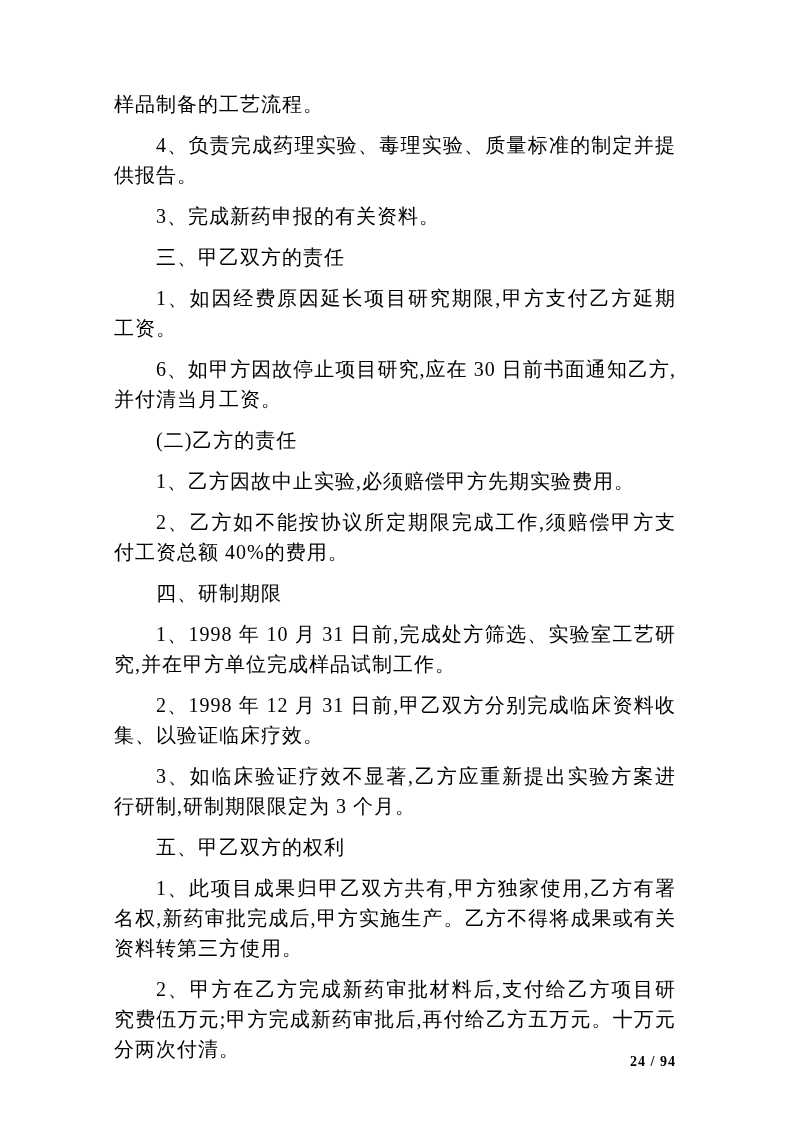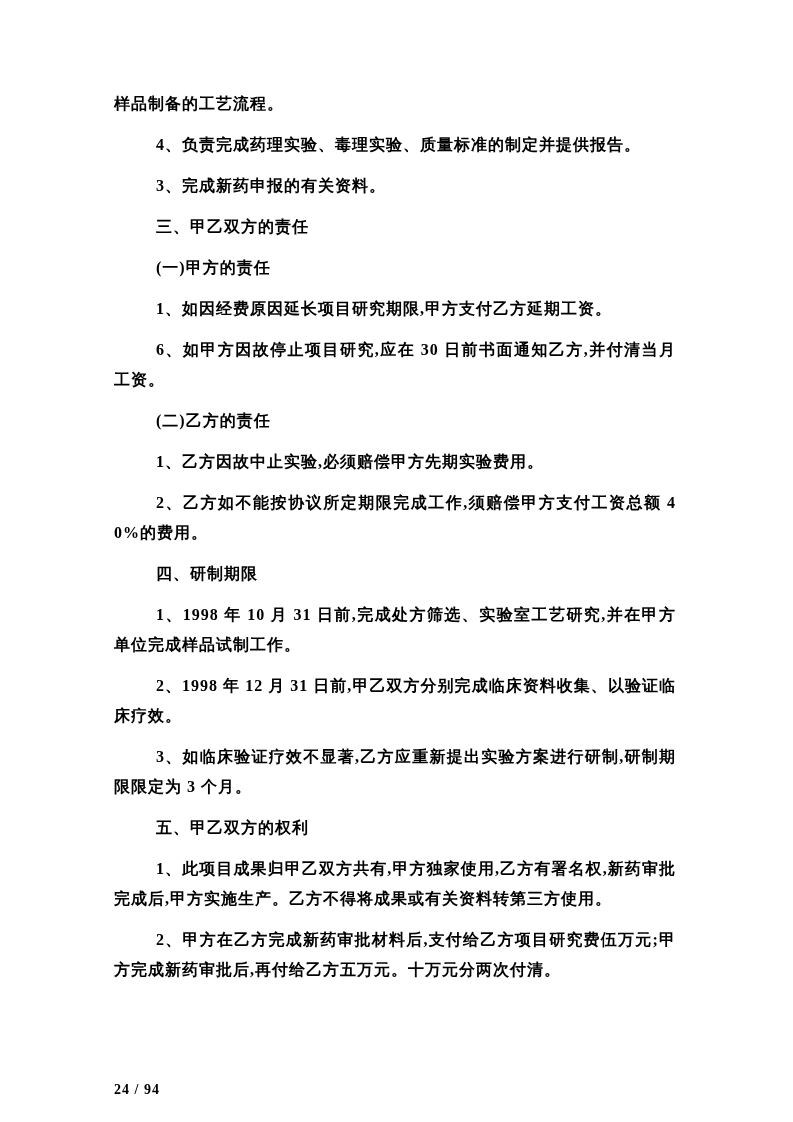--- a/index.html
+++ b/index.html
@@ -17,57 +17,56 @@
   }
   .doc-body {
     position: absolute;
     left: 114px;
     top: 89px;
     width: 562px;
   }
   .para {
     margin: 0 0 11px 0;
     font-family: "Liberation Serif", "DejaVu Serif", serif;
-    font-size: 16px;
-    font-weight: 700;
+    font-size: 20px;
+    font-weight: 400;
     line-height: 30px;
     color: #000000;
     text-align: justify;
     text-justify: inter-ideograph;
     letter-spacing: 1px;
     word-break: break-all;
   }
   .para.indent {
     text-indent: 42px;
   }
   .doc-footer {
     position: absolute;
     left: 114px;
-    top: 1080px;
+    top: 1052px;
     width: 562px;
-    text-align: left;
+    text-align: right;
   }
   .page-number {
     font-family: "Liberation Serif", "DejaVu Serif", serif;
     font-size: 14px;
     font-weight: 700;
     letter-spacing: 1px;
     color: #000000;
   }
 </style>
 </head>
 <body>
 
 <div class="page">
   <main class="doc-body" id="paragraphs">
       <p class="para">样品制备的工艺流程。</p>
       <p class="para indent">4、负责完成药理实验、毒理实验、质量标准的制定并提供报告。</p>
       <p class="para indent">3、完成新药申报的有关资料。</p>
       <p class="para indent">三、甲乙双方的责任</p>
-      <p class="para indent">(一)甲方的责任</p>
       <p class="para indent">1、如因经费原因延长项目研究期限,甲方支付乙方延期工资。</p>
       <p class="para indent">6、如甲方因故停止项目研究,应在 30 日前书面通知乙方,并付清当月工资。</p>
       <p class="para indent">(二)乙方的责任</p>
       <p class="para indent">1、乙方因故中止实验,必须赔偿甲方先期实验费用。</p>
       <p class="para indent">2、乙方如不能按协议所定期限完成工作,须赔偿甲方支付工资总额 40%的费用。</p>
       <p class="para indent">四、研制期限</p>
       <p class="para indent">1、1998 年 10 月 31 日前,完成处方筛选、实验室工艺研究,并在甲方单位完成样品试制工作。</p>
       <p class="para indent">2、1998 年 12 月 31 日前,甲乙双方分别完成临床资料收集、以验证临床疗效。</p>
       <p class="para indent">3、如临床验证疗效不显著,乙方应重新提出实验方案进行研制,研制期限限定为 3 个月。</p>
       <p class="para indent">五、甲乙双方的权利</p>

